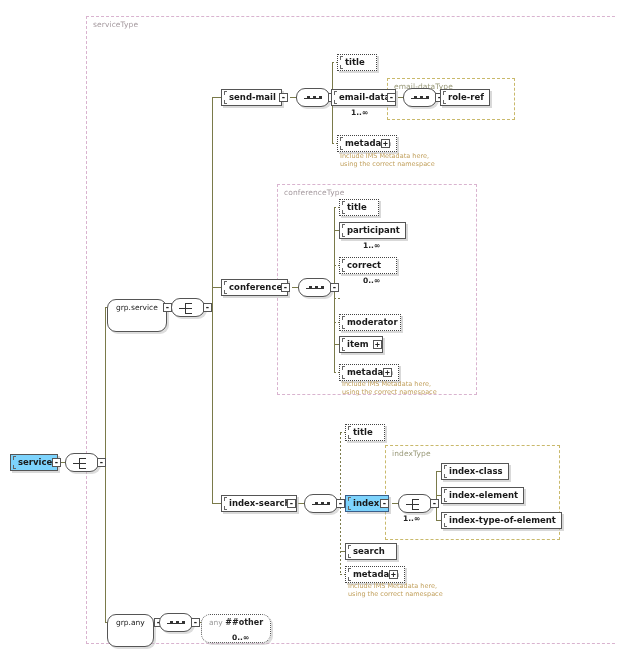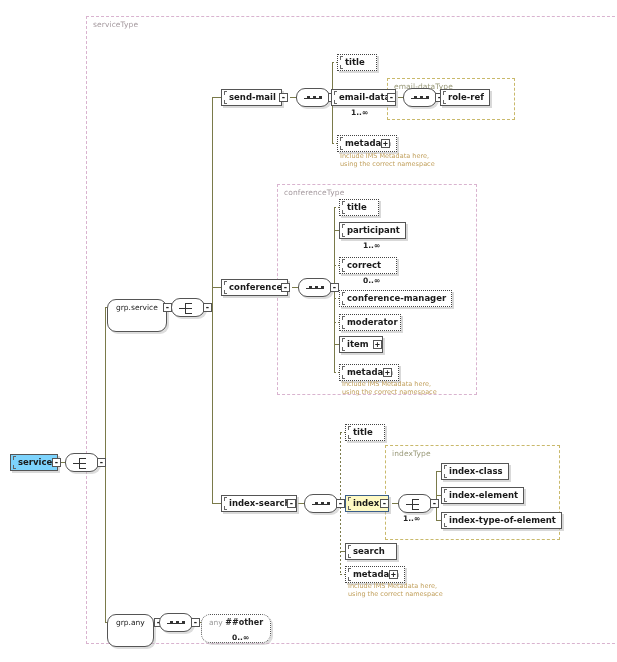--- a/index.html
+++ b/index.html
@@ -16,21 +16,21 @@
       letter-spacing:.1px;white-space:nowrap;}
   .typebox.pink > .tlabel{color:#a59a9f;}
 
   
   .node{position:absolute;box-sizing:border-box;height:17px;line-height:15px;
         font-size:8.5px;font-weight:bold;color:#1a1a1a;white-space:nowrap;
         padding:0 5px 0 7px;background:#ffffff;
         border:1px solid #555;
         box-shadow:2px 2px 0 rgba(170,170,170,.45);}
   .node.opt{border-style:dotted;border-color:#444;}
-  .node.blue{background:#fef9c3;border-color:#3b5f8a;}
+  .node.blue{background:#7dd3fc;border-color:#3b5f8a;}
   .node .txt{display:inline-block;transform:translateY(-0.5px);}
 
   
   .node::before{content:"";position:absolute;left:1.5px;top:1px;width:2px;height:3px;
       border-left:1px solid #666;border-top:1px solid #666;}
   .node::after{content:"";position:absolute;left:1.5px;bottom:1px;width:2px;height:3px;
       border-left:1px solid #666;border-bottom:1px solid #666;}
 
   
   .pm{position:absolute;width:9px;height:9px;box-sizing:border-box;background:#fff;
@@ -263,23 +263,20 @@
   <div class="node" style="left:339px;top:222px;">
     <span class="txt">participant</span>
   </div>
   <div class="card" style="left:363px;top:241px;">1..∞</div>
 
   <div class="node opt" style="left:339px;top:257px;width:58px;">
     <span class="txt">correct</span>
   </div>
   <div class="card" style="left:363px;top:276px;">0..∞</div>
 
-  <div class="node opt" style="left:339px;top:290px;">
-    <span class="txt">conference-manager</span>
-  </div>
 
   <div class="node opt" style="left:339px;top:314px;width:62px;">
     <span class="txt">moderator</span>
   </div>
 
   <div class="node" style="left:339px;top:336px;width:44px;">
     <span class="txt">item</span>
   </div>
   <div class="pm" style="left:373px;top:340px;">+</div>
 

